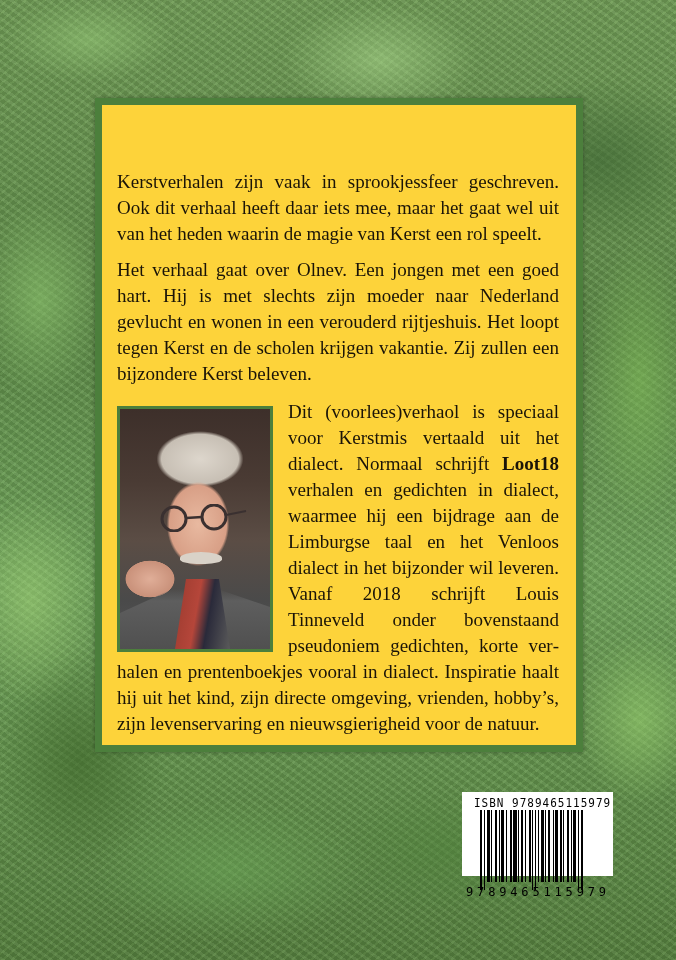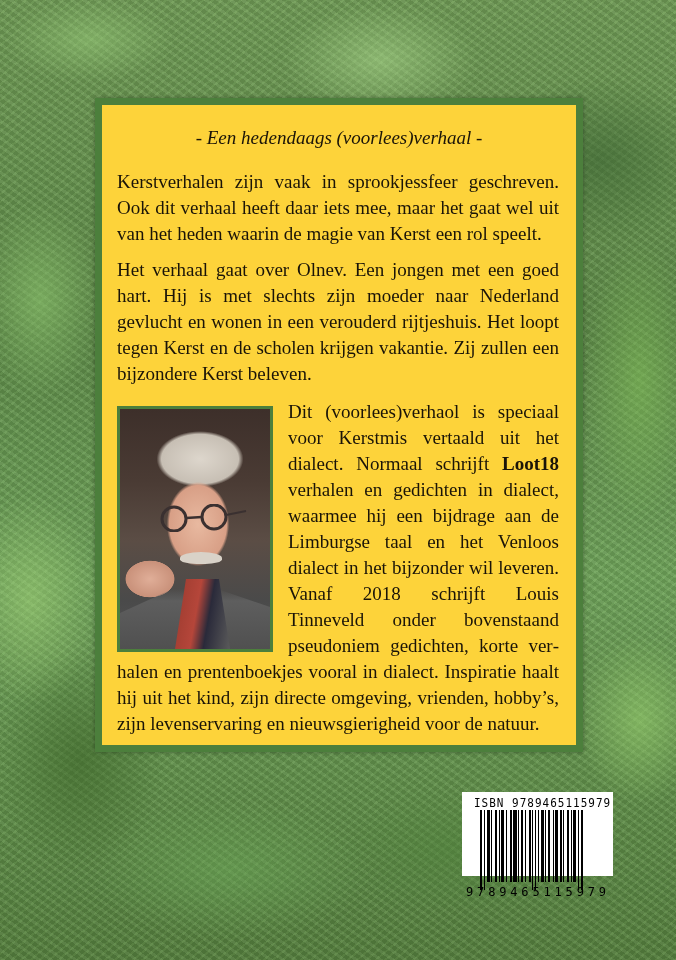--- a/index.html
+++ b/index.html
@@ -94,21 +94,20 @@
     font-family: "DejaVu Sans Mono", monospace; font-size: 12px; color: #000;
     display: flex; justify-content: space-between; line-height: 14px;
   }
 </style>
 </head>
 <body>
 
 <div class="cover-bg"></div>
 
 <div class="panel">
-  <div class="subtitle">- Een hedendaags (voorlees)verhaal -</div>
 
   <p class="para p1">Kerstverhalen zijn vaak in sprookjessfeer geschreven. Ook dit verhaal heeft daar iets mee, maar het gaat wel uit van het heden waarin de magie van Kerst een rol speelt.</p>
   <p class="para p2">Het verhaal gaat over Olnev. Een jongen met een goed hart. Hij is met slechts zijn moeder naar Nederland gevlucht en wonen in een verouderd rijtjeshuis. Het loopt tegen Kerst en de scholen krijgen vakantie. Zij zullen een bijzondere Kerst beleven.</p>
 
   <div class="author-block">
     <div class="author-photo">
       <div class="sweater"></div>
       <div class="shirt"></div>
       <div class="mustache"></div>
       <svg class="glasses" viewBox="0 0 100 28">

